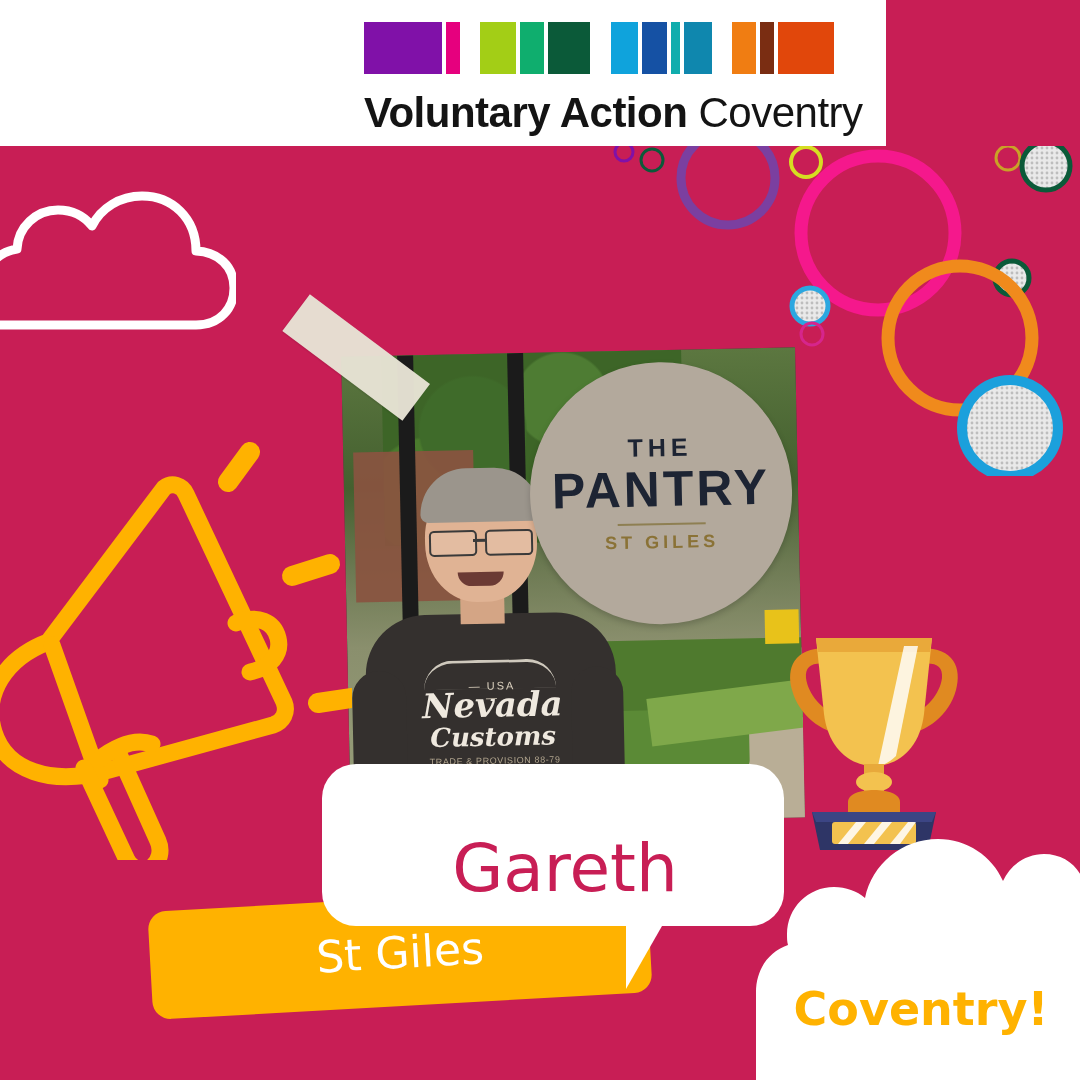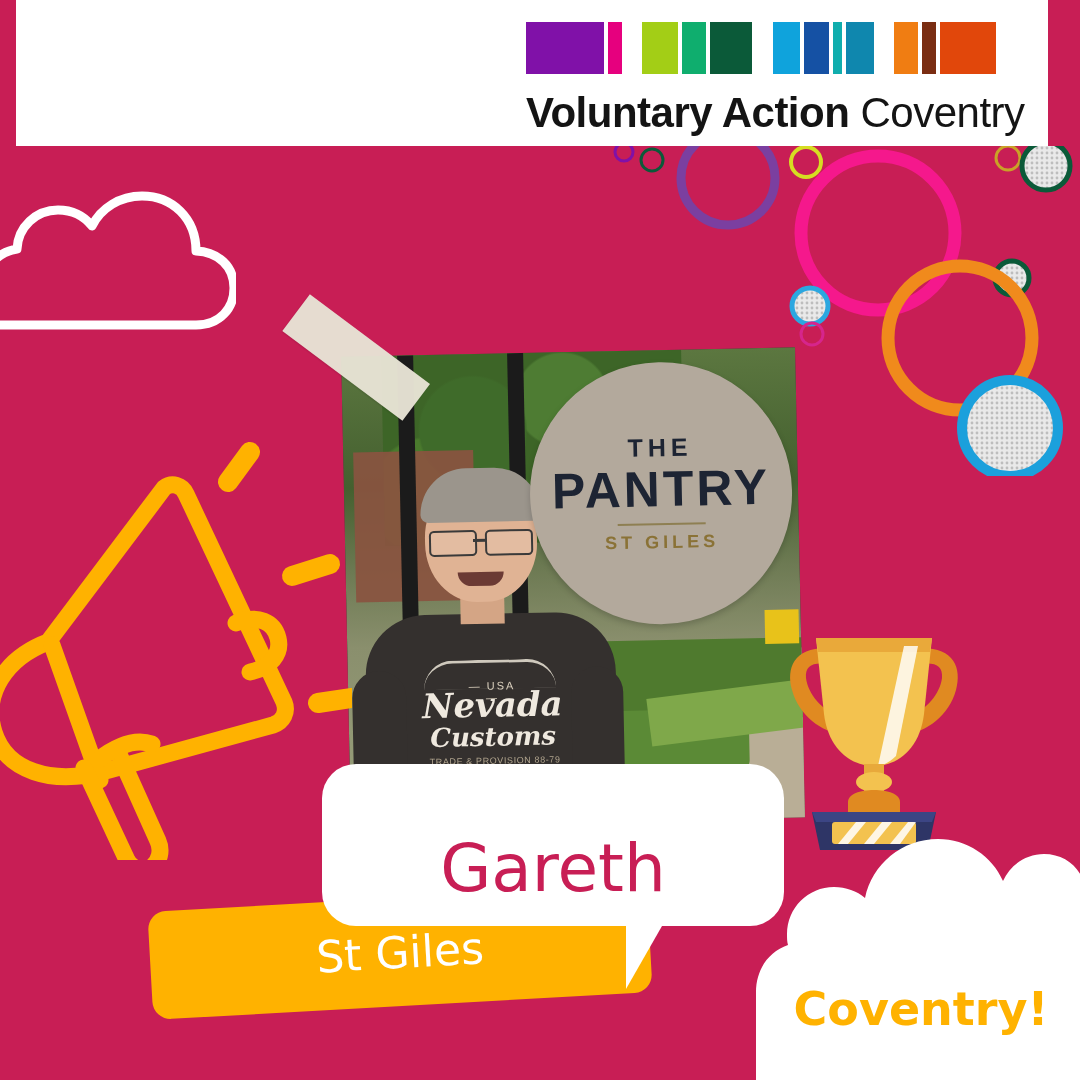--- a/index.html
+++ b/index.html
@@ -1,20 +1,20 @@
 <!DOCTYPE html>
 <html><head>
 <meta charset="utf-8">
 <style>
   html,body{margin:0;padding:0;background:#fff;}
   body{width:1080px;height:1080px;font-family:"Liberation Sans",sans-serif;}
   .poster{position:relative;width:1080px;height:1080px;overflow:hidden;background:#C81E55;}
 
   
-  .header-band{position:absolute;left:16px;top:0;width:1032px;height:146px;background:#ffffff;z-index:30;}
+  .header-band{position:absolute;left:0;top:0;width:886px;height:146px;background:#ffffff;z-index:30;}
   .logo{position:absolute;right:52px;top:22px;width:470px;}
   .logo-bars{display:flex;height:52px;align-items:stretch;gap:0;}
   .bar{height:52px;}
   .grp{display:flex;gap:4px;}
   .gap{width:22px;}
   .logo-text{margin-top:18px;font-size:42px;line-height:1;letter-spacing:-0.5px;white-space:nowrap;text-align:left;}
   .logo-text .b{font-weight:bold;color:#141414;}
   .logo-text .l{font-weight:normal;color:#141414;}
 
   
@@ -88,21 +88,21 @@
   .shirt-sub2{position:absolute;left:40px;top:294px;width:175px;text-align:center;color:#8e866f;font-size:7px;letter-spacing:.6px;}
 
   
   .trophy{position:absolute;left:786px;top:606px;width:176px;height:250px;z-index:13;}
 
   
   .bubble{position:absolute;left:322px;top:764px;width:462px;height:162px;background:#fff;border-radius:34px;z-index:18;}
   .bubble-tail{position:absolute;left:626px;top:905px;width:0;height:0;z-index:17;
     border-left:48px solid #fff;border-bottom:84px solid transparent;border-right:22px solid transparent;}
   .bubble-name{position:absolute;left:322px;top:764px;width:462px;height:208px;display:flex;align-items:center;justify-content:center;
-    color:#C81E55;font-size:66px;font-weight:400;z-index:19;font-family:"DejaVu Sans","Liberation Sans",sans-serif;}
+    color:#C81E55;font-size:66px;font-weight:400;z-index:19;font-family:"DejaVu Sans","Liberation Sans",sans-serif;padding-left:12px;}
 
   
   .orgbar{position:absolute;left:150px;top:898px;width:500px;height:108px;background:#FFB200;border-radius:18px;
           transform:rotate(-3.2deg);z-index:16;}
   .orgbar-text{position:absolute;left:150px;top:898px;width:500px;height:108px;display:flex;align-items:center;justify-content:center;
           transform:rotate(-3.2deg);color:#ffffff;font-size:44px;z-index:17;font-family:"DejaVu Sans","Liberation Sans",sans-serif;}
 
   
   .nom-cloud{position:absolute;right:-6px;bottom:-6px;width:330px;height:250px;z-index:20;}
   .nom-text{position:absolute;right:24px;bottom:44px;width:270px;text-align:center;color:#FFB200;

